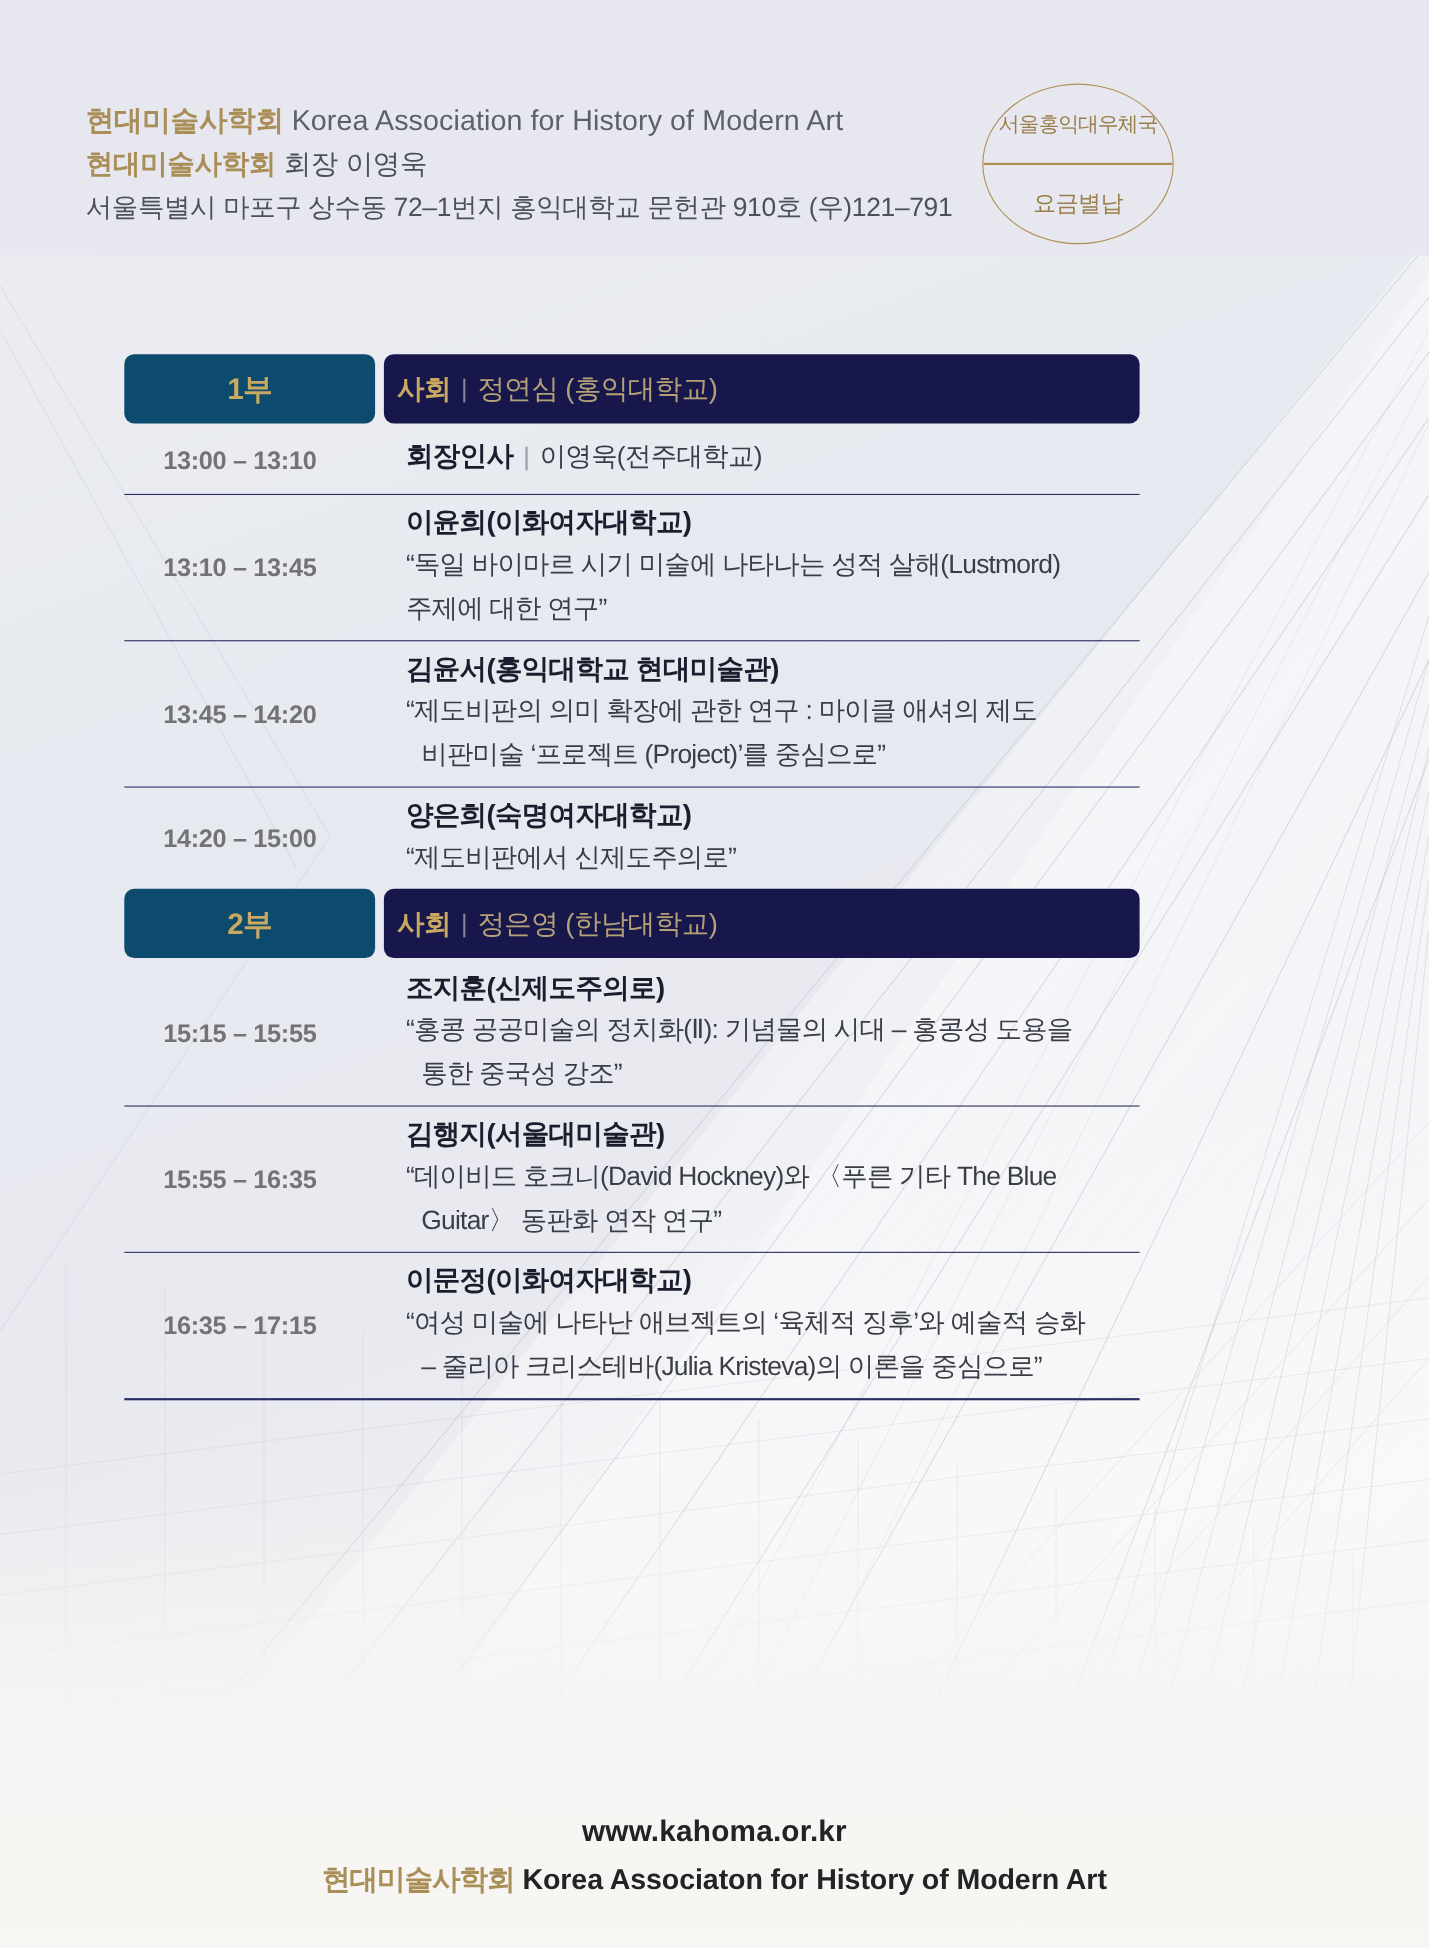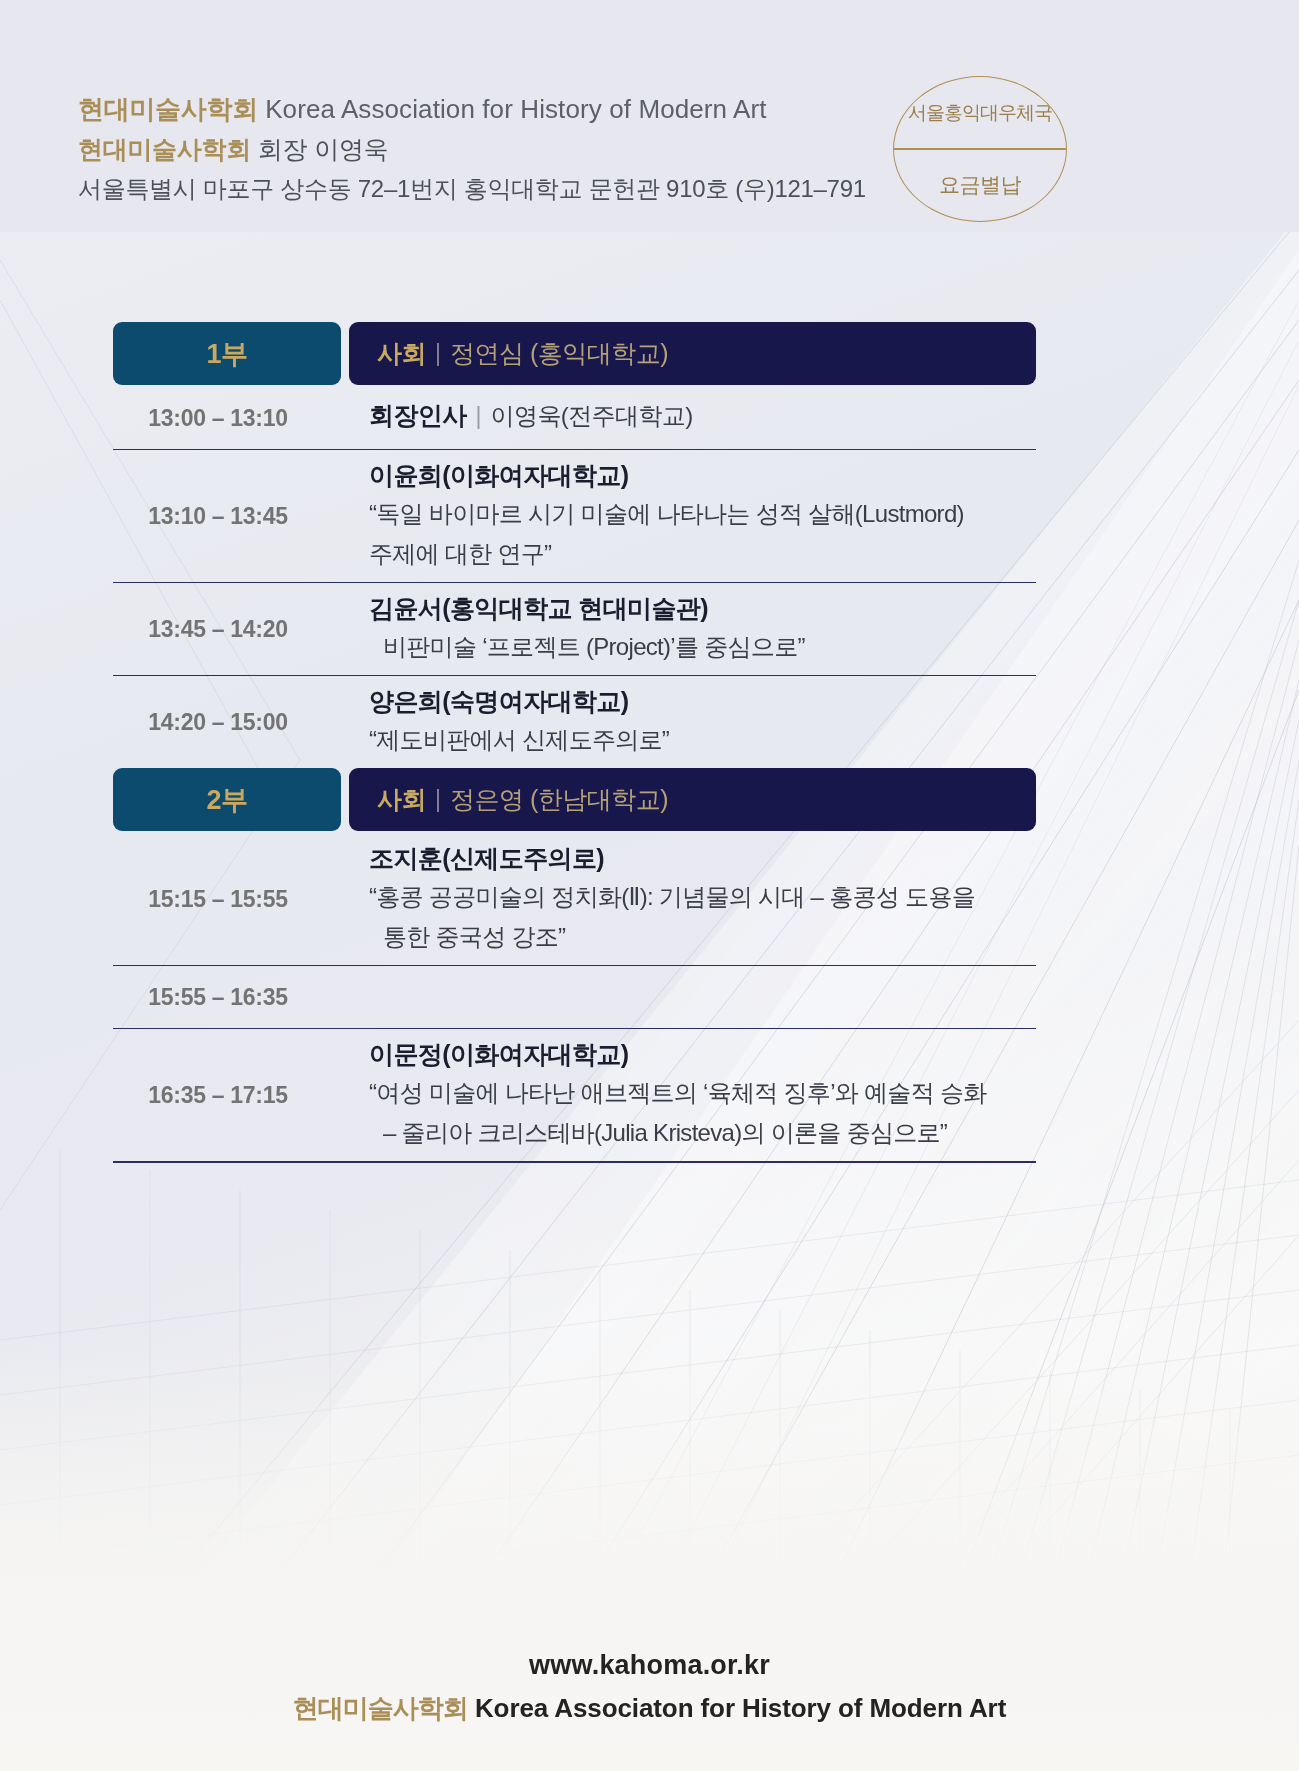--- a/index.html
+++ b/index.html
@@ -48,21 +48,21 @@
   
   .program{position:absolute;left:113px;top:322px;width:923px;}
   .sess-head{display:flex;height:63px;margin-bottom:2px;}
   .sess-head .part{
     width:228px;background:#0c4a6e;border-radius:9px;
     display:flex;align-items:center;justify-content:center;
     color:#c9a961;font-size:27px;font-weight:bold;letter-spacing:-.5px;
   }
   .sess-head .chair{
     flex:1;margin-left:8px;background:#18174b;border-radius:9px;
-    display:flex;align-items:center;padding-left:28px;box-sizing:border-box;
+    display:flex;align-items:center;padding-left:12px;box-sizing:border-box;
   }
   .chair .ch-label{color:#c9a961;font-size:25px;font-weight:bold;letter-spacing:-.5px;}
   .chair .ch-bar{color:#8d8398;font-size:23px;margin:0 9px;font-weight:300;}
   .chair .ch-name{color:#b5a177;font-size:25px;font-weight:normal;letter-spacing:-.5px;}
   .row{display:flex;align-items:center;min-height:62px;position:relative;}
   .row .time{
     width:228px;box-sizing:border-box;padding-right:18px;text-align:center;
     color:#737373;font-size:23px;font-weight:bold;letter-spacing:-.3px;white-space:nowrap;
   }
   .row .body{flex:1;padding-left:28px;box-sizing:border-box;padding-top:6px;padding-bottom:8px;}
@@ -208,20 +208,21 @@
         <div class="body">
           <div class="b-line b-pres">이윤희(이화여자대학교)</div>
           <div class="b-title">“독일 바이마르 시기 미술에 나타나는 성적 살해(Lustmord)</div>
           <div class="b-title">주제에 대한 연구”</div>
         </div>
       </div>
       <div class="row sep">
         <div class="time">13:45 – 14:20</div>
         <div class="body">
           <div class="b-line b-pres">김윤서(홍익대학교 현대미술관)</div>
+          <div class="b-title">“제도비판의 의미 확장에 관한 연구 : 마이클 애셔의 제도</div>
           <div class="b-title"><span class="ind"></span>비판미술 ‘프로젝트 (Project)’를 중심으로”</div>
         </div>
       </div>
       <div class="row sep">
         <div class="time">14:20 – 15:00</div>
         <div class="body">
           <div class="b-line b-pres">양은희(숙명여자대학교)</div>
           <div class="b-title">“제도비판에서 신제도주의로”</div>
         </div>
       </div>
@@ -236,20 +237,25 @@
       <div class="row">
         <div class="time">15:15 – 15:55</div>
         <div class="body">
           <div class="b-line b-pres">조지훈(신제도주의로)</div>
           <div class="b-title">“홍콩 공공미술의 정치화(Ⅱ): 기념물의 시대 – 홍콩성 도용을</div>
           <div class="b-title"><span class="ind"></span>통한 중국성 강조”</div>
         </div>
       </div>
       <div class="row sep">
         <div class="time">15:55 – 16:35</div>
+        <div class="body">
+          <div class="b-line b-pres">김행지(서울대미술관)</div>
+          <div class="b-title">“데이비드 호크니(David Hockney)와 〈푸른 기타 The Blue</div>
+          <div class="b-title"><span class="ind"></span>Guitar〉 동판화 연작 연구”</div>
+        </div>
       </div>
       <div class="row sep">
         <div class="time">16:35 – 17:15</div>
         <div class="body">
           <div class="b-line b-pres">이문정(이화여자대학교)</div>
           <div class="b-title">“여성 미술에 나타난 애브젝트의 ‘육체적 징후’와 예술적 승화</div>
           <div class="b-title"><span class="ind"></span>– 줄리아 크리스테바(Julia Kristeva)의 이론을 중심으로”</div>
         </div>
       </div>
       <div class="table-end"></div>

